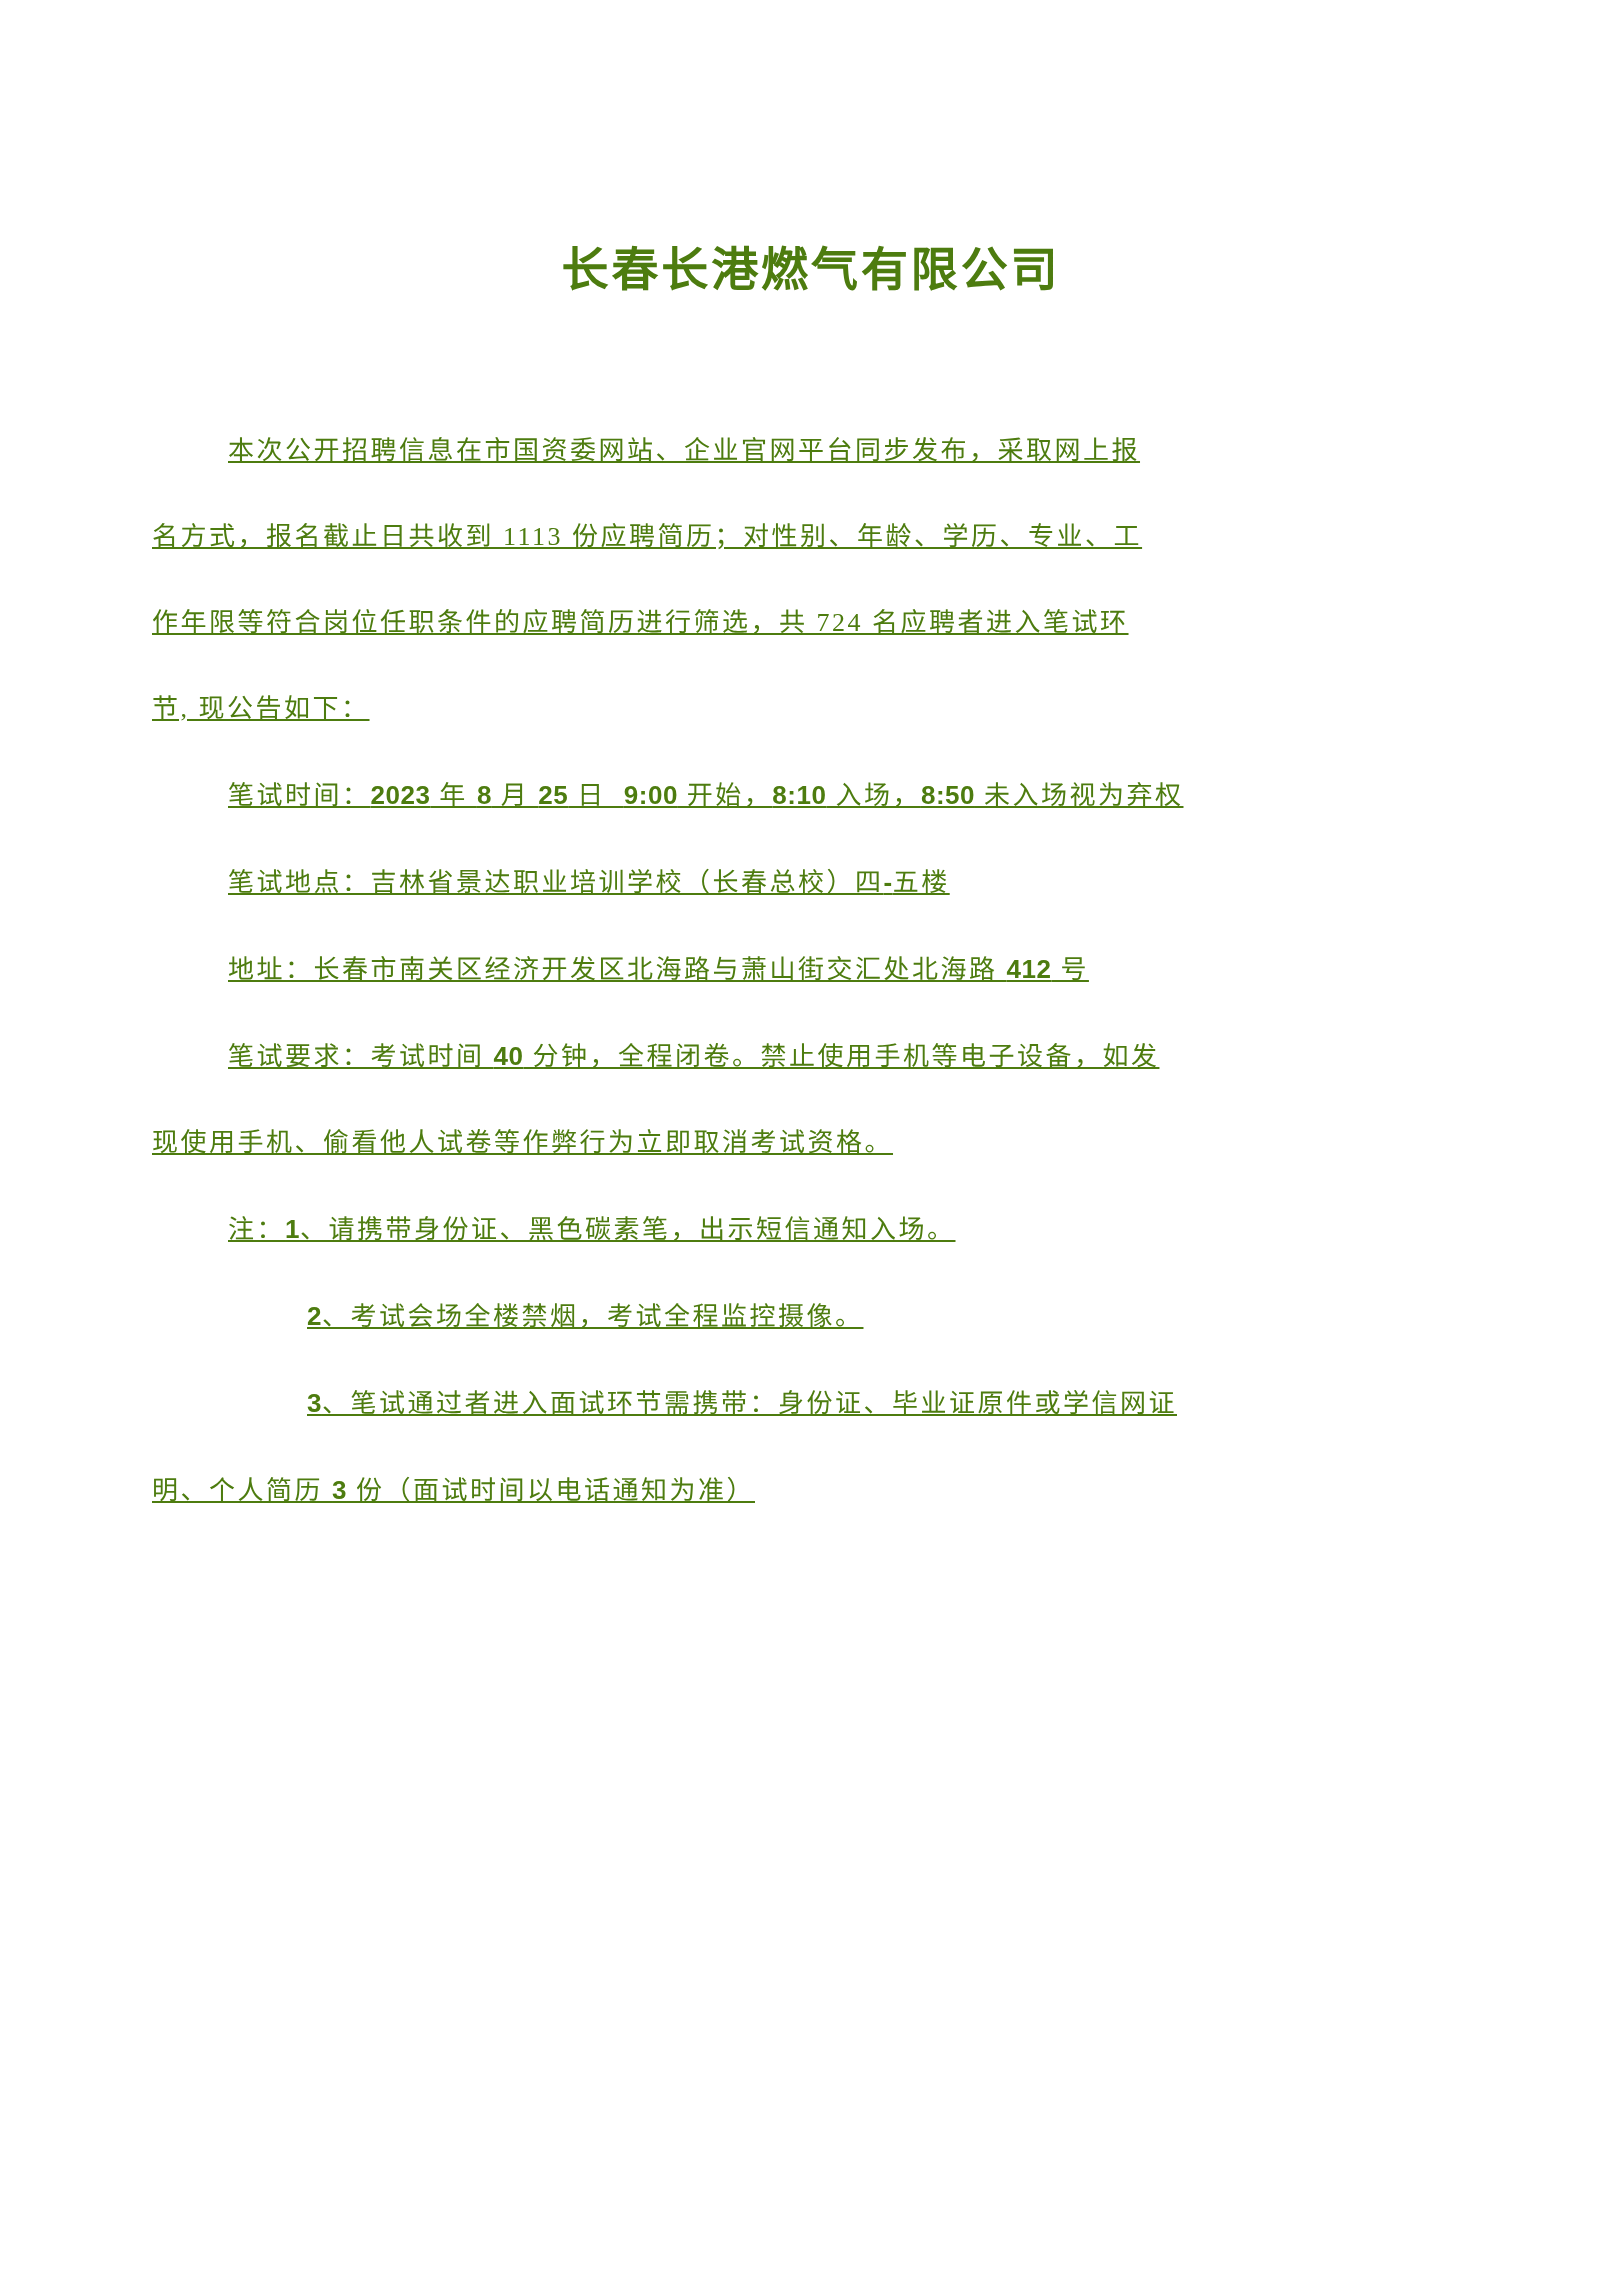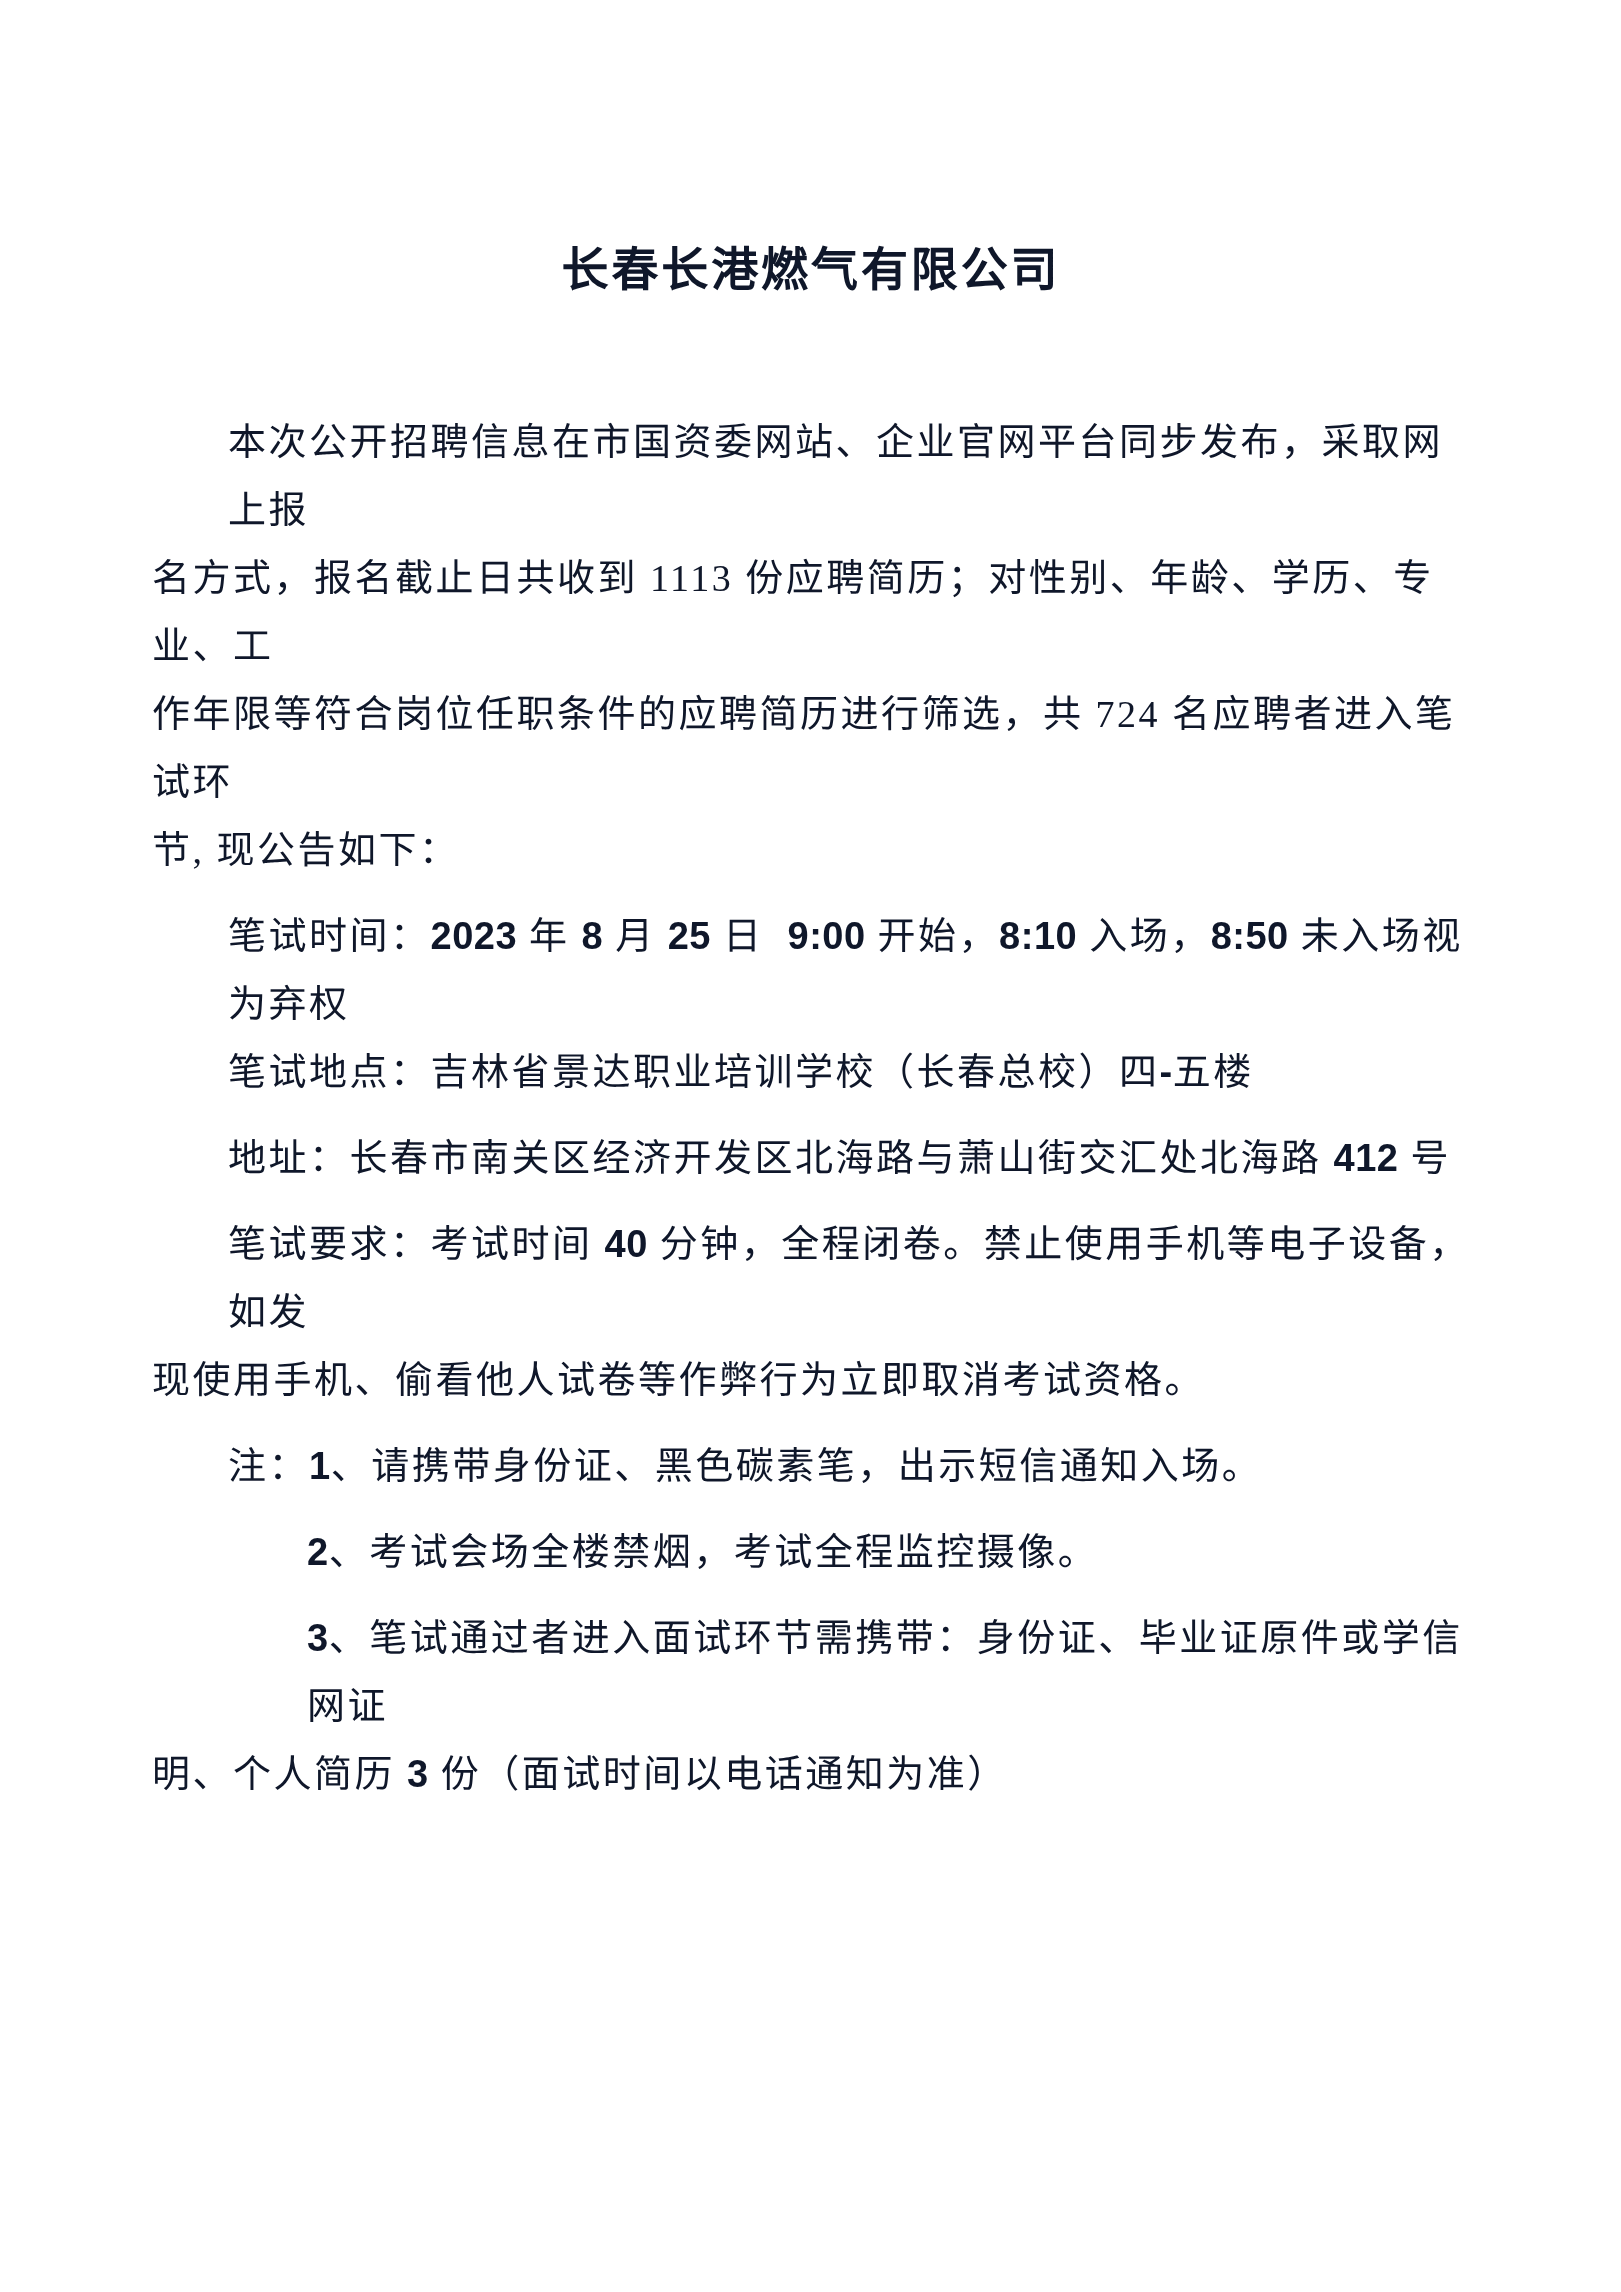--- a/index.html
+++ b/index.html
@@ -6,40 +6,41 @@
     margin: 0;
     padding: 0;
     background: #ffffff;
   }
   .page {
     position: relative;
     width: 1621px;
     height: 2293px;
     box-sizing: border-box;
     background: #ffffff;
-    color: #0f172a;
+    color: #4d7c0f;
     padding: 226px 151px 0 152px;
     font-family: "Liberation Serif", "DejaVu Serif", serif;
     overflow: hidden;
   }
   .doc-title-line {
     text-align: center;
     font-family: "Liberation Sans", "DejaVu Sans", sans-serif;
     font-weight: 700;
     font-size: 47px;
     line-height: 88px;
     letter-spacing: 2.9px;
     white-space: pre-wrap;
   }
   .doc-body {
     margin-top: 94px;
-    font-size: 38px;
-    line-height: 68px;
+    font-size: 26px;
+    line-height: 86px;
     letter-spacing: 2.5px;
     white-space: pre-wrap;
+    text-decoration: underline;
   }
   .line { min-height: 86px; }
   .line.indent1 { padding-left: 76px; }
   .line.indent2 { padding-left: 155px; }
   .num-bold {
     font-family: "Liberation Sans", "DejaVu Sans", sans-serif;
     font-weight: 700;
     letter-spacing: 0.5px;
   }
 </style>

